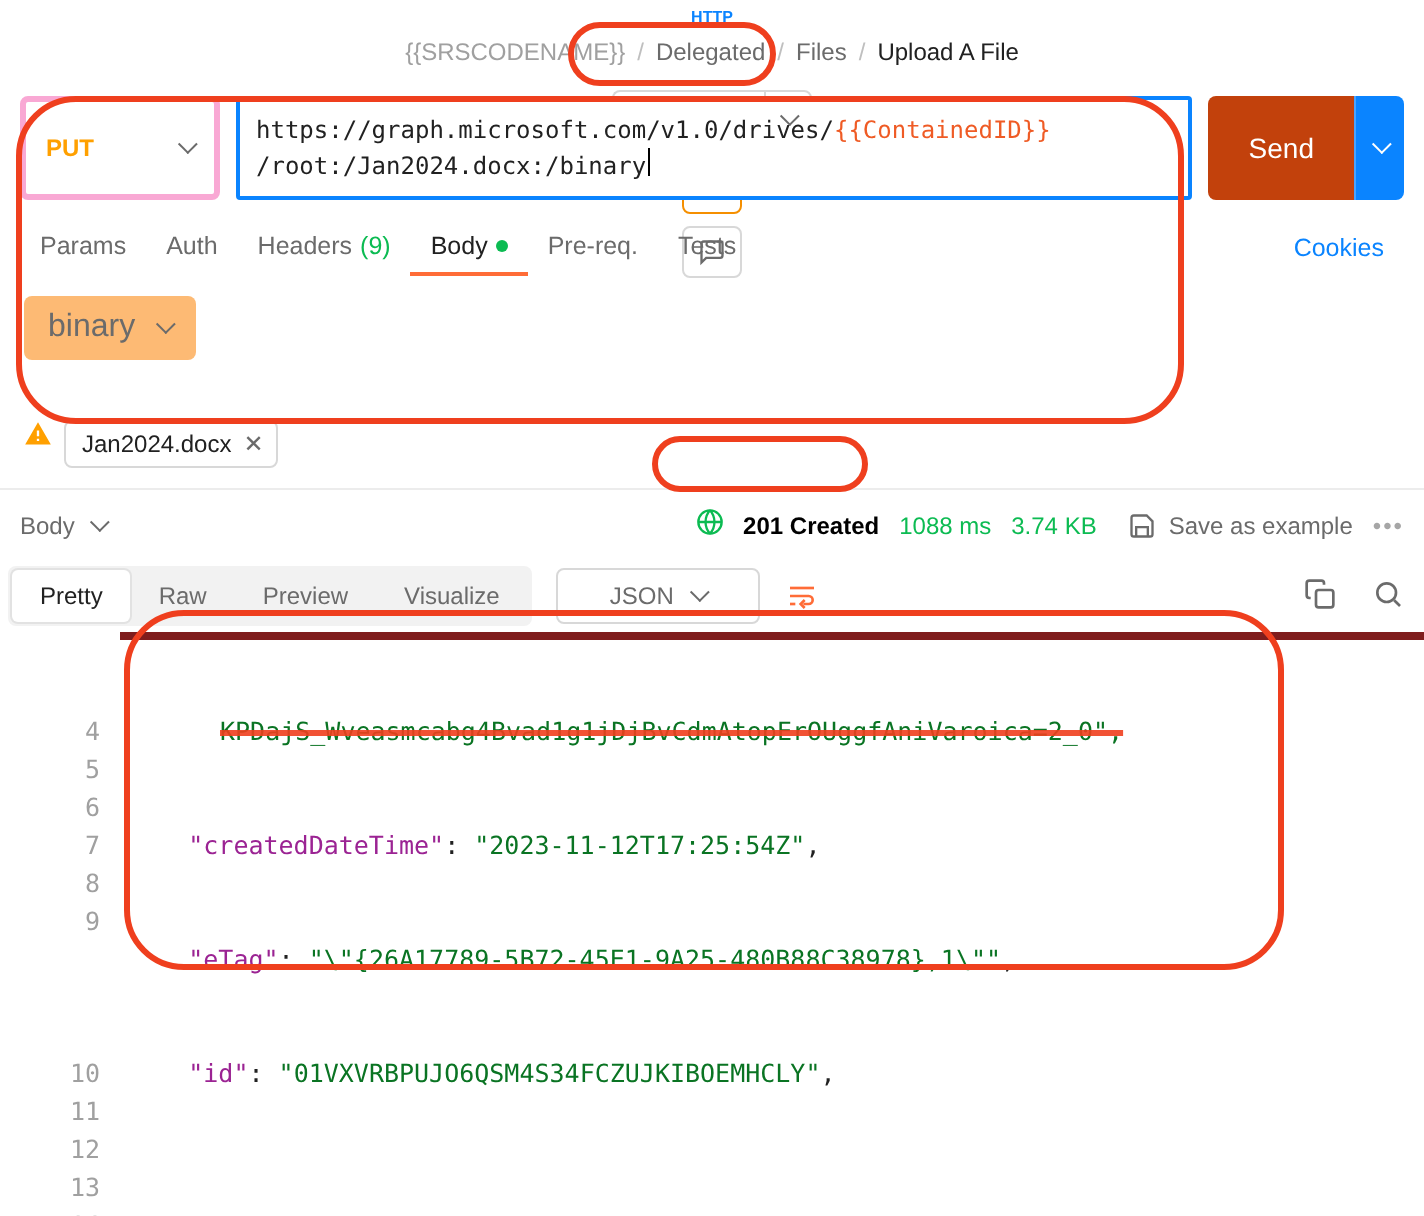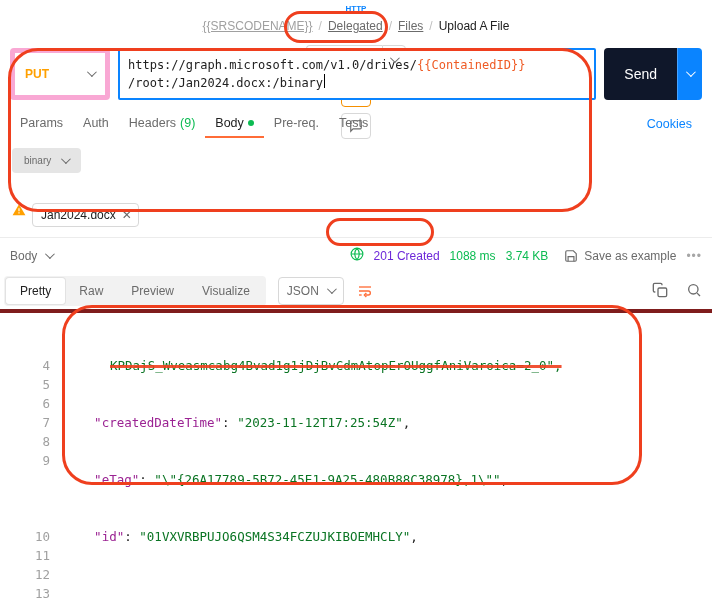--- a/index.html
+++ b/index.html
@@ -1,72 +1,72 @@
 <!DOCTYPE html>
 <html><head>
 <meta charset="utf-8">
 <style>
   * { box-sizing: border-box; margin: 0; padding: 0; }
   body { font-family: -apple-system, BlinkMacSystemFont, "Segoe UI", sans-serif; font-size: 12px; color: #212121; background: #fff; width: 712px; height: 608px; overflow: hidden; position: relative; }
   .topbar { display: flex; align-items: center; padding: 4px 10px 6px 10px; gap: 6px; height: 42px; flex-direction: column; }
   .http-badge { width: 22px; height: 18px; display:flex; align-items:center; justify-content:center; font-size:8px; font-weight:700; color:#0a84ff; border:0px; }
   .breadcrumb { display: flex; align-items: center; gap: 6px; color: #6b6b6b; font-size: 12px; white-space: nowrap; min-width:0; }
-  .crumb { cursor: pointer; color:#6b6b6b;text-decoration:underline; }
+  .crumb { cursor: pointer; color:#6b6b6b; }
   .crumb-sep { color:#bfbfbf; }
   .variable { color:#a0a0a0; }
   .tab-title { color:#212121; font-weight:400; }
   .spacer { flex: 1; }
   .btn { display: inline-flex; align-items: center; gap: 4px; border: 1px solid #d8d8d8; background: #fff; border-radius: 4px; padding: 5px 10px; font-size: 16px; cursor: pointer; }
   .btn.icon-only { padding: 5px 7px; }
   .btn.orange-outline { border-color:#f58f00; color:#f58f00; }
   .btn-group { display:flex; }
   .btn-group .btn:first-child { border-top-right-radius:0; border-bottom-right-radius:0; border-right:0; }
   .btn-group .btn:last-child { border-top-left-radius:0; border-bottom-left-radius:0; }
   .chev-down { width:8px; height:8px; display:inline-block; }
   .chev-down::before { content:""; display:block; width:6px; height:6px; border-right:1.5px solid #6b6b6b; border-bottom:1.5px solid #6b6b6b; transform: rotate(45deg) translateY(-2px); }
 
   .request-row { display:flex; align-items:stretch; padding: 6px 10px 10px 10px; gap: 8px; }
-  .method-select { display:flex; align-items:center; gap:10px; border:5px solid #f9a8d4; border-radius:4px; padding: 0 10px; width:100px; font-weight:700; color:#ffa000; background:#fff; }
+  .method-select { display:flex; align-items:center; gap:10px; border:3px solid #f9a8d4; border-radius:4px; padding: 0 10px; width:100px; font-weight:700; color:#ffa000; background:#fff; }
   .url-input { flex:1; border:2px solid #0a84ff; border-radius:2px; background:#fff; padding:6px 8px; font-family:ui-monospace,Menlo,Consolas,monospace; font-size:12px; color:#212121; line-height:1.5; display:flex; flex-wrap:wrap; align-items:flex-start; align-content:flex-start; overflow:hidden; min-height:46px; }
   .url-var { color:#ef5b25; }
   .url-cursor { display:inline-block; width:1px; height:14px; background:#000; vertical-align:middle; margin-left:1px; }
   .send-group { display:flex; }
-  .send-btn { background:#0f172a; color:#fff; border:none; border-radius:4px 0 0 4px; padding:0 20px; font-size:14px; font-weight:500; cursor:pointer; }
+  .send-btn { background:#c2410c; color:#fff; border:none; border-radius:4px 0 0 4px; padding:0 20px; font-size:14px; font-weight:500; cursor:pointer; }
   .send-more { background:#0a84ff; color:#fff; border:none; border-left:1px solid rgba(255,255,255,0.25); border-radius:0 4px 4px 0; padding:0 8px; display:flex; align-items:center; justify-content:center; cursor:pointer; }
   .send-more .chev-down::before { border-color:#fff; }
 
   .subtabs { display:flex; align-items:center; gap:0; padding: 0 10px; border-bottom:0px; height:28px; }
   .subtab { padding: 6px 10px; color:#6b6b6b; font-size:12.5px; cursor:pointer; border-bottom:2px solid transparent; display:flex; align-items:center; gap:4px; }
   .subtab.active { color:#212121; border-bottom-color:#ff6c37; }
   .green-count { color:#0cbb52; }
   .dot-green { width:6px;height:6px;border-radius:50%;background:#0cbb52;display:inline-block; }
   .subtab-right { margin-left:auto; }
   .cookies-link { color:#0a84ff; cursor:pointer; padding:6px 10px; font-size:12.5px; }
 
   .binary-row { padding: 10px 12px 8px 12px; }
-  .binary-select { display:inline-flex; align-items:center; gap:10px; background:#e5e5e5; border-radius:4px; padding:7px 12px; font-size:10px; color:#6b6b6b; cursor:pointer; }
+  .binary-select { display:inline-flex; align-items:center; gap:10px; background:#fdba74; border-radius:4px; padding:7px 12px; font-size:16px; color:#6b6b6b; cursor:pointer; }
 
   .file-chip-row { padding: 22px 12px 10px 12px; display:flex; align-items:flex-start; gap:6px; }
   .warn-icon { color:#ffa000; }
   .file-chip { border:1px solid #d8d8d8; border-radius:4px; padding:4px 6px 4px 8px; display:inline-flex; align-items:center; gap:6px; font-size:12px; background:#fff; }
   .file-chip .close { cursor:pointer; color:#6b6b6b; }
 
   .response-bar { display:flex; align-items:center; padding:6px 10px; gap:10px; border-top:1px solid #ececec; height:36px; font-size:12px; }
   .resp-dropdown { display:flex; align-items:center; gap:8px; cursor:pointer; color:#6b6b6b; }
   .net-icon { color:#0cbb52; }
-  .status-201 { color:#6d28d9; font-weight:400; }
+  .status-201 { color:#000000; font-weight:700; }
   .meta { color:#6b6b6b; }
   .meta-green { color:#0cbb52; }
   .dots { color:#a6a6a6; cursor:pointer; letter-spacing:1px; }
 
   .view-controls { display:flex; align-items:center; padding:4px 10px 4px 4px; gap:4px; border-bottom:4px solid #7f1d1d; height:40px; }
   .seg { display:flex; background:#f2f2f2; border-radius:4px; padding:2px; gap:0; }
   .seg-btn { padding:6px 14px; border-radius:3px; color:#6b6b6b; cursor:pointer; font-size:12px; }
   .seg-btn.active { background:#fff; box-shadow:0 0 0 1px #e2e2e2; color:#212121; }
-  .json-select { display:inline-flex; align-items:center; gap:8px; border:1px solid #d8d8d8; border-radius:4px; padding:6px 8px; margin-left:8px; font-size:12px; color:#6b6b6b; cursor:pointer; }
+  .json-select { display:inline-flex; align-items:center; gap:8px; border:1px solid #d8d8d8; border-radius:4px; padding:6px 26px; margin-left:8px; font-size:12px; color:#6b6b6b; cursor:pointer; }
   .wrap-toggle { width:26px; height:26px; border-radius:4px; display:flex; align-items:center; justify-content:center; margin-left:4px; cursor:pointer; color:#ff6c37; }
   .copy-icon, .search-icon { color:#6b6b6b; cursor:pointer; }
 
   .code-area { position:absolute; top:316px; left:0; right:0; bottom:0; overflow:hidden; font-family:ui-monospace,Menlo,Consolas,monospace; font-size:12.5px; line-height:19px; display:flex; }
   .gutter { width:60px; text-align:right; color:#a0a0a0; padding-top:2px; background:#fff; }
   .gutter div { padding-right:10px; height:19px; }
   .code { flex:1; padding-top:2px; white-space:pre; overflow:hidden; }
   .code div { height:19px; padding-left:4px; }
   .tok-key { color:#9b2393; }
   .tok-str { color:#0a7423; }

